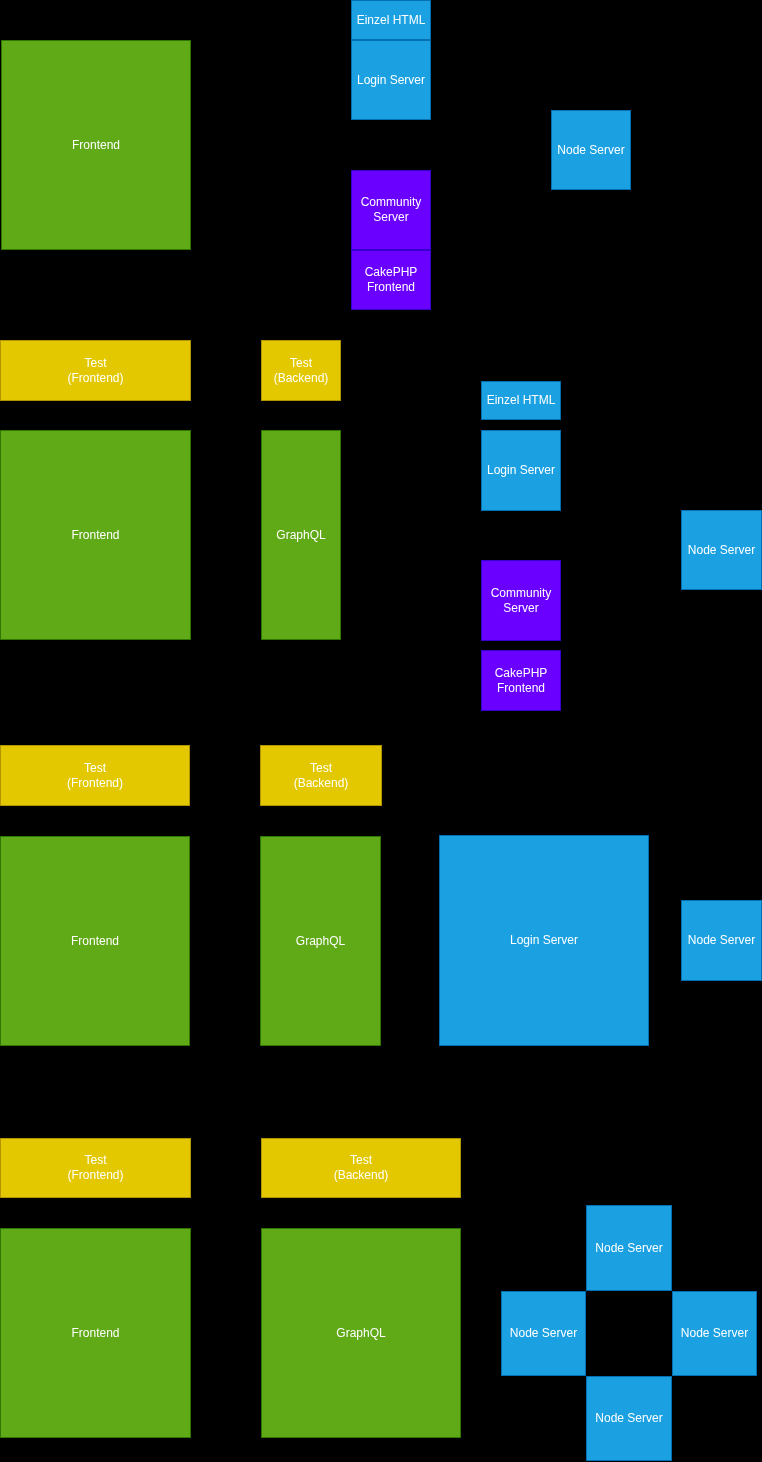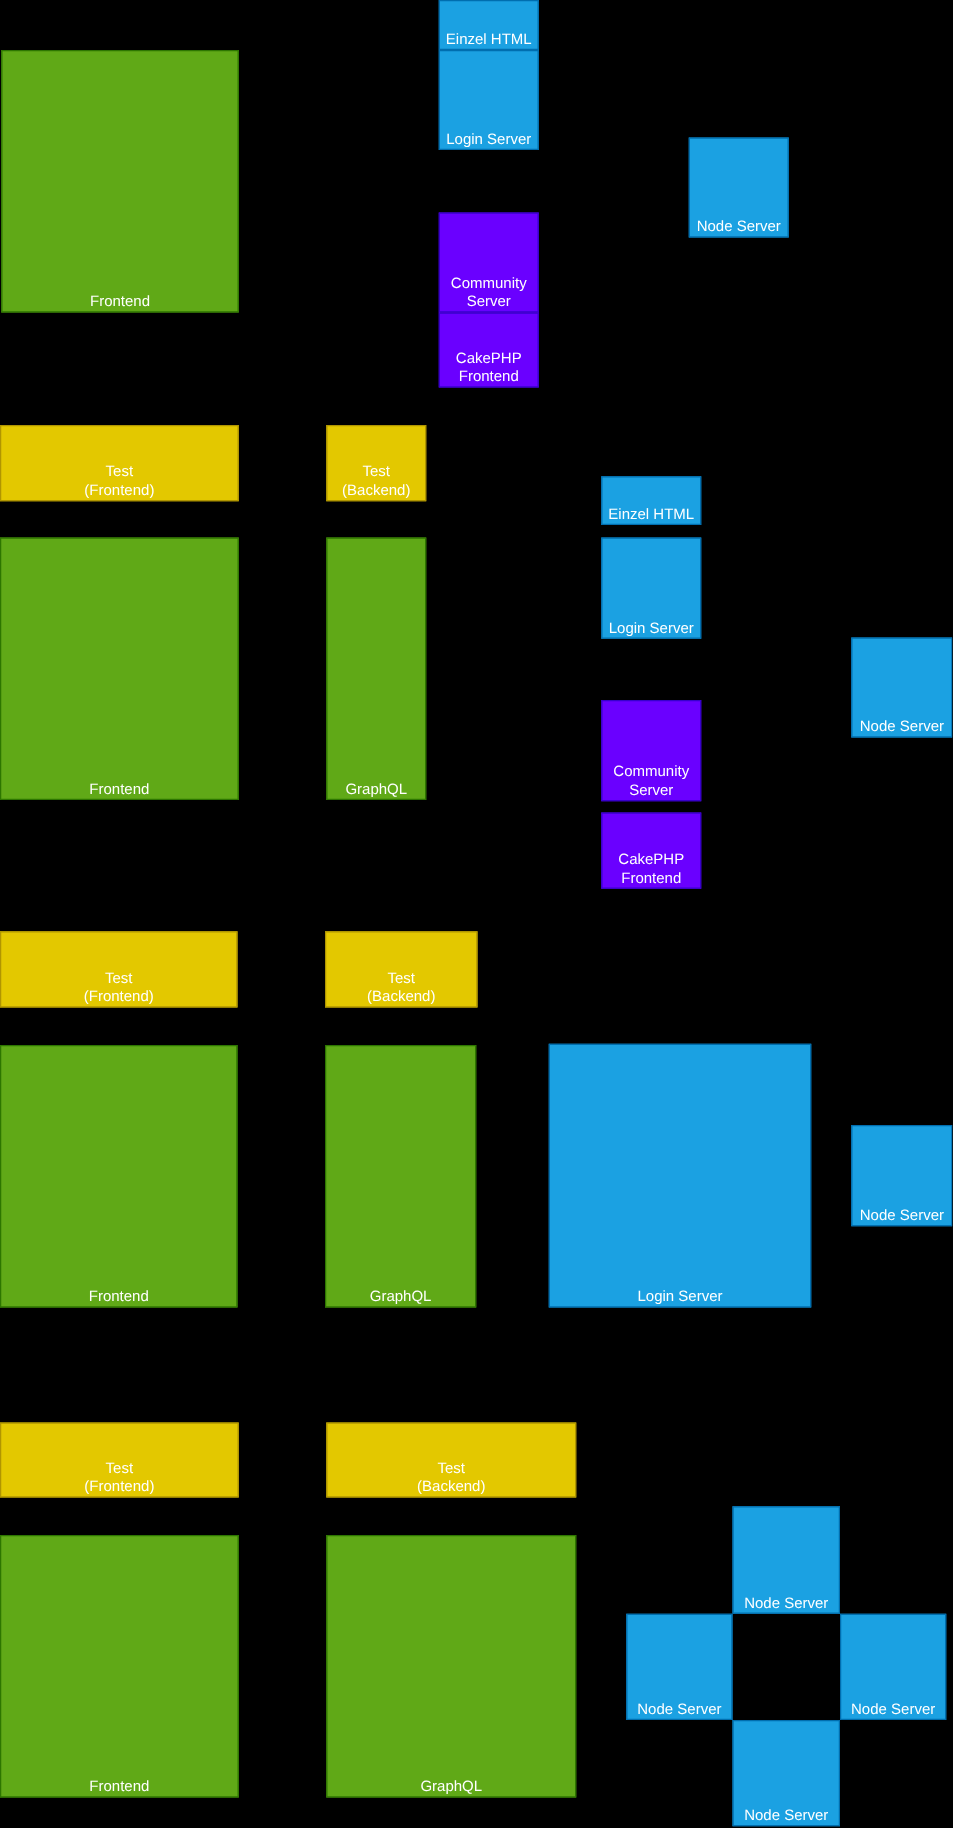--- a/index.html
+++ b/index.html
@@ -13,21 +13,21 @@
     height: 1462px;
     background: #000000;
     overflow: hidden;
     font-family: "Liberation Sans", sans-serif;
   }
   .node {
     position: absolute;
     box-sizing: border-box;
     border: 1px solid transparent;
     display: flex;
-    align-items: flex-end;
+    align-items: center;
     justify-content: center;
     cursor: default;
   }
   .node-label {
     display: block;
     width: 100%;
     text-align: center;
     white-space: pre-line;
     font-size: 12px;
     line-height: 1.25;

